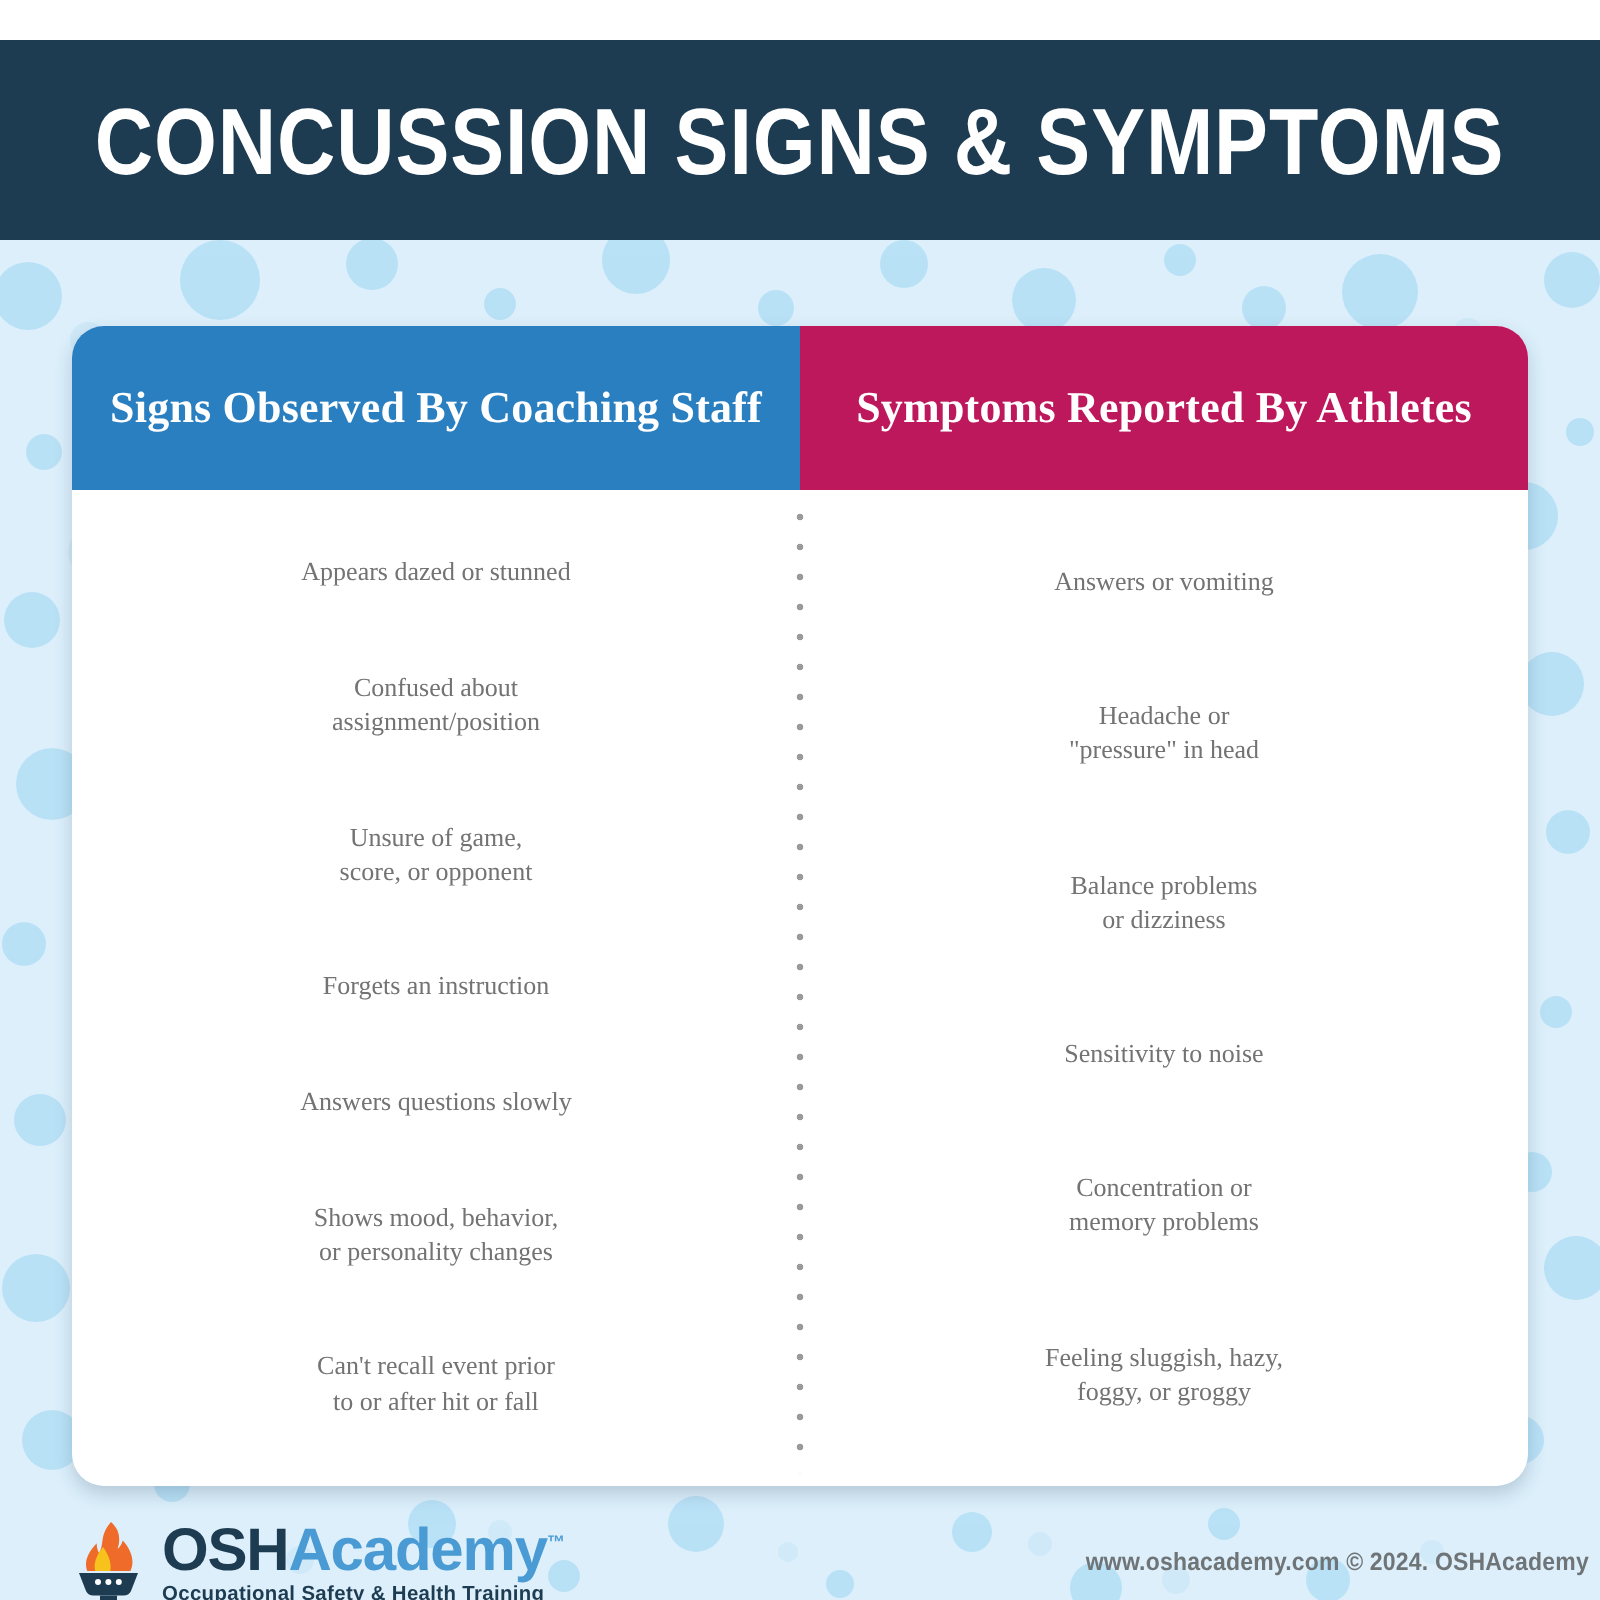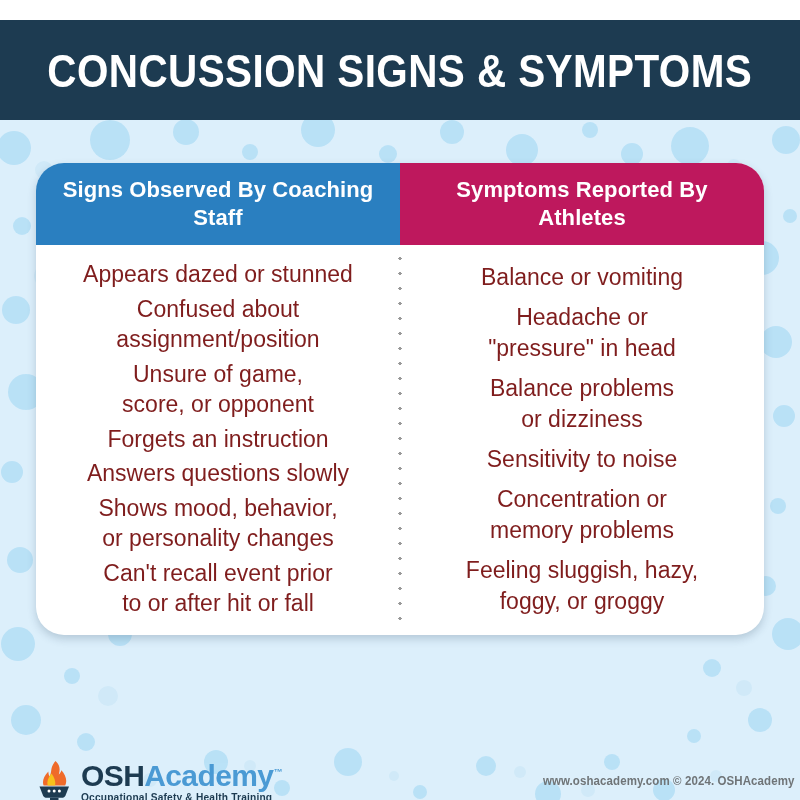--- a/index.html
+++ b/index.html
@@ -54,28 +54,29 @@
     white-space: nowrap;
     text-transform: uppercase;
   }
 
   
   .card {
     position: absolute;
     left: 36px;
     top: 143px;
     width: 728px;
-    height: 472px;
+    height: 580px;
     background: #ffffff;
-    border-radius: 28px;
+    border-radius: 16px;
     box-shadow: 0 4px 9px rgba(40, 70, 95, 0.22);
     overflow: hidden;
     z-index: 2;
     display: flex;
     flex-direction: column;
+    font-family: Liberation Serif, serif;
   }
   .card-head {
     display: flex;
     height: 82px;
     flex: 0 0 82px;
   }
   .col-head {
     flex: 1 1 50%;
     display: flex;
     align-items: center;
@@ -100,22 +101,22 @@
   .col-body {
     flex: 1 1 50%;
     display: flex;
     flex-direction: column;
     justify-content: space-around;
     padding: 12px 18px 14px 18px;
     box-sizing: border-box;
   }
   .cell {
     text-align: center;
-    color: #7f1d1d;
-    font-size: 23px;
+    color: #737373;
+    font-size: 13px;
     line-height: 1.32;
     white-space: pre-line;
   }
 
   
   .divider {
     position: absolute;
     left: 50%;
     top: 6px;
     bottom: 6px;
@@ -303,21 +304,21 @@
         <div class="cell">Answers questions slowly</div>
         <div class="cell">Shows mood, behavior,
 or personality changes</div>
         <div class="cell">Can't recall event prior
 to or after hit or fall</div>
       </div>
 
       <div class="divider"></div>
 
       <div class="col-body">
-        <div class="cell">Balance or vomiting</div>
+        <div class="cell">Answers or vomiting</div>
         <div class="cell">Headache or
 "pressure" in head</div>
         <div class="cell">Balance problems
 or dizziness</div>
         <div class="cell">Sensitivity to noise</div>
         <div class="cell">Concentration or
 memory problems</div>
         <div class="cell">Feeling sluggish, hazy,
 foggy, or groggy</div>
       </div>

